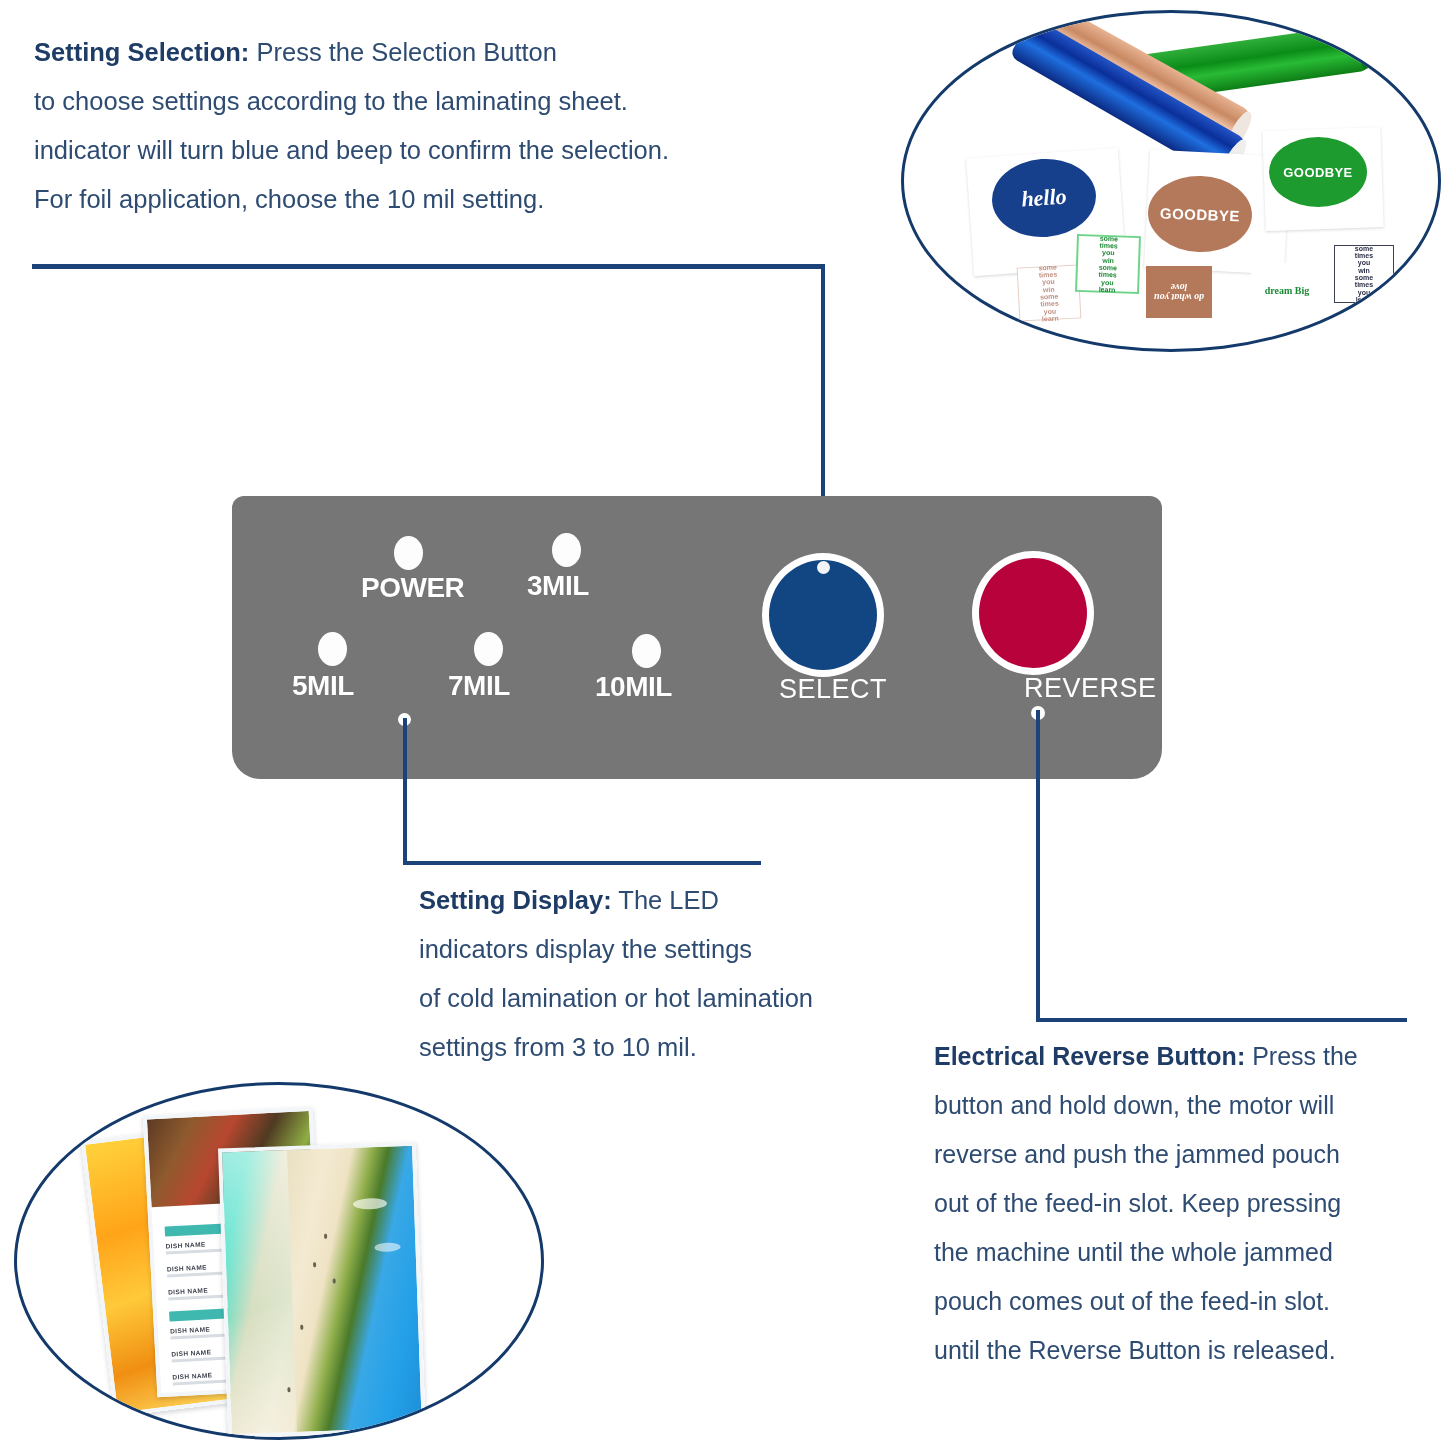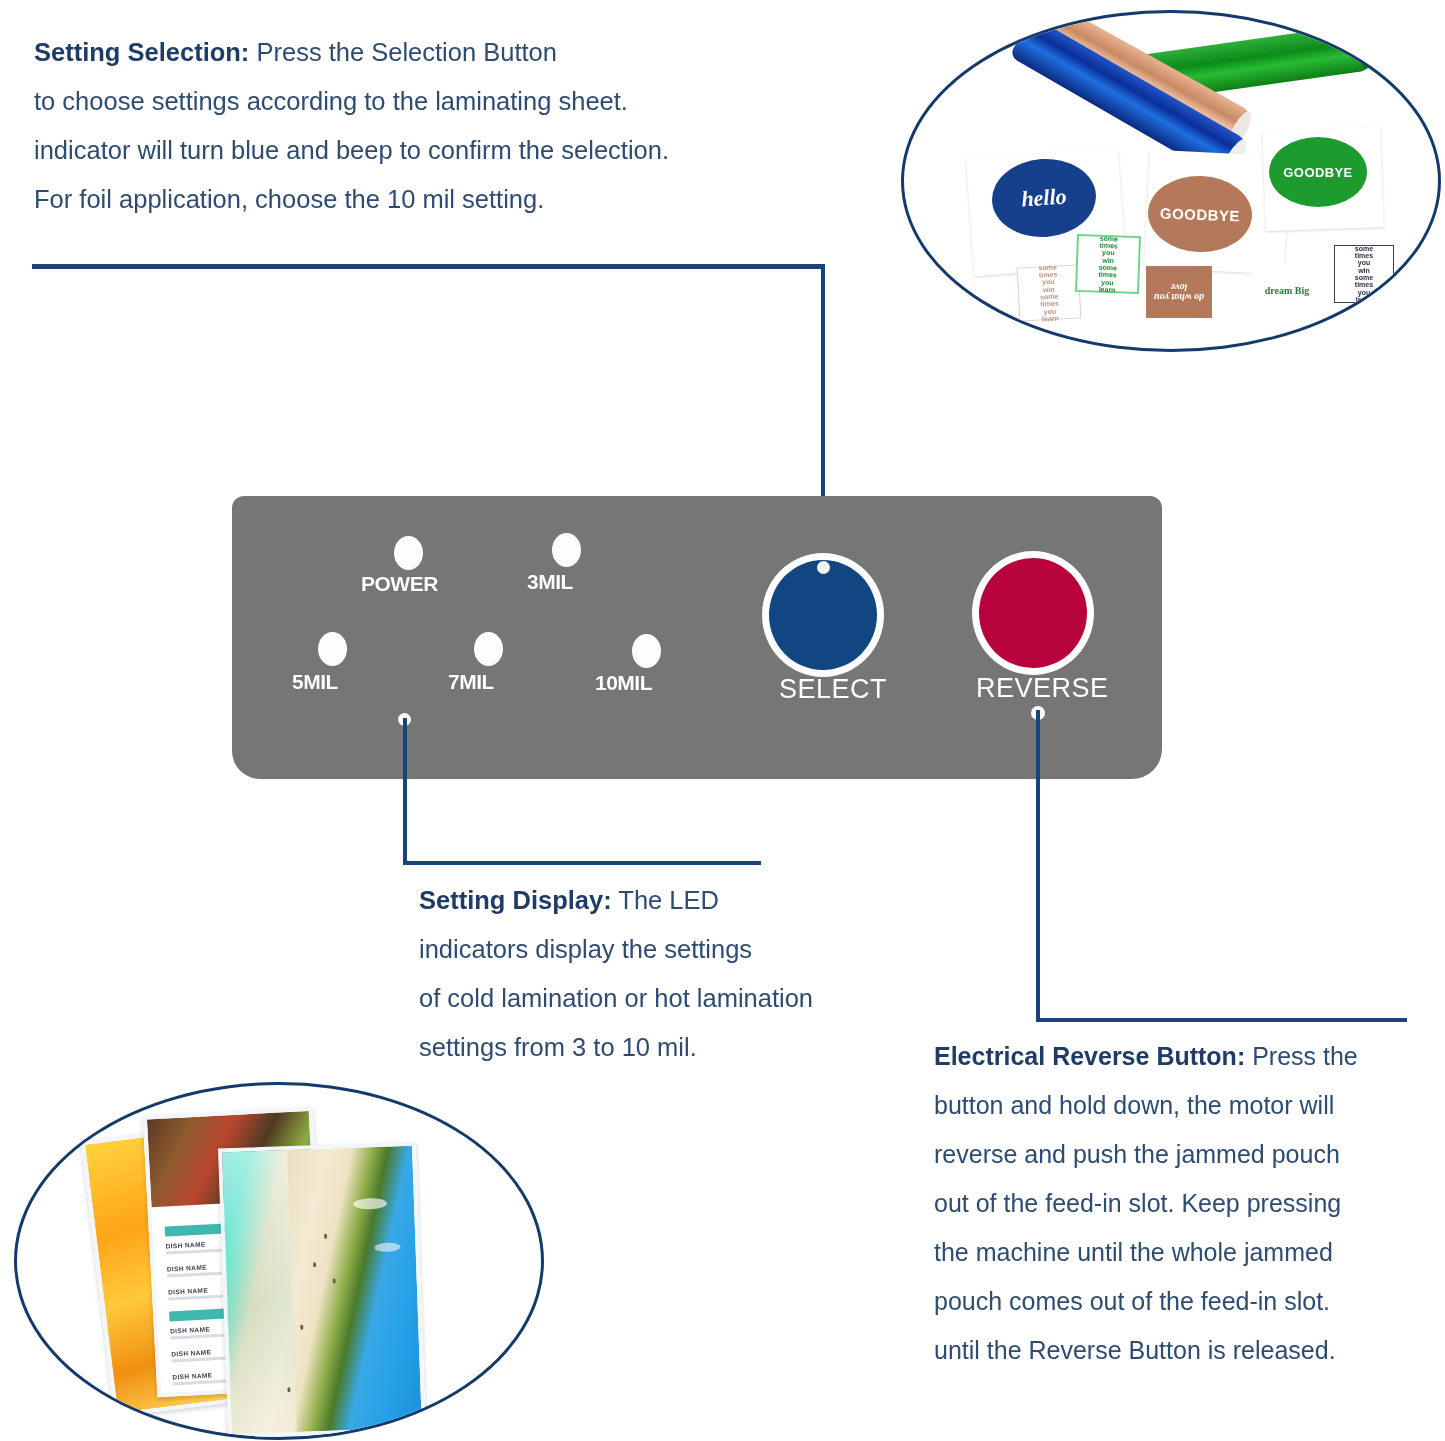--- a/index.html
+++ b/index.html
@@ -64,21 +64,21 @@
   .led {
     position: absolute;
     width: 29px; height: 34px;
     background: #fdfdfd;
     border-radius: 50%;
   }
   .led-label {
     position: absolute;
     color: #ffffff;
     font-weight: bold;
-    font-size: 21px;
+    font-size: 28px;
     letter-spacing: -0.5px;
     white-space: nowrap;
     text-shadow: 0 0 1px rgba(0,0,0,.25);
   }
 
   
   .pushbtn {
     position: absolute;
     width: 122px; height: 124px;
     border-radius: 50%;
@@ -300,21 +300,21 @@
   <div class="led-label" style="left:448px; top:670px;">7MIL</div>
 
   <div class="led" style="left:632px; top:634px;"></div>
   <div class="led-label" style="left:595px; top:671px;">10MIL</div>
 
   <div class="pushbtn" id="btn-select"></div>
   <div id="select-dot"></div>
   <div class="btn-label" style="left:779px; top:674px;">SELECT</div>
 
   <div class="pushbtn" id="btn-reverse"></div>
-  <div class="btn-label" style="left:976px; top:673px;">REVERSE</div>
+  <div class="btn-label" style="left:1024px; top:673px;">REVERSE</div>
 
   <div id="lead2-dot"></div>
   <div class="lead lead-v" id="lead2-v"></div>
   <div class="lead lead-h" id="lead2-h"></div>
 
   <div id="lead3-dot"></div>
   <div class="lead lead-v" id="lead3-v"></div>
   <div class="lead lead-h" id="lead3-h"></div>
 
   <div class="callout" id="callout-setting-display">

